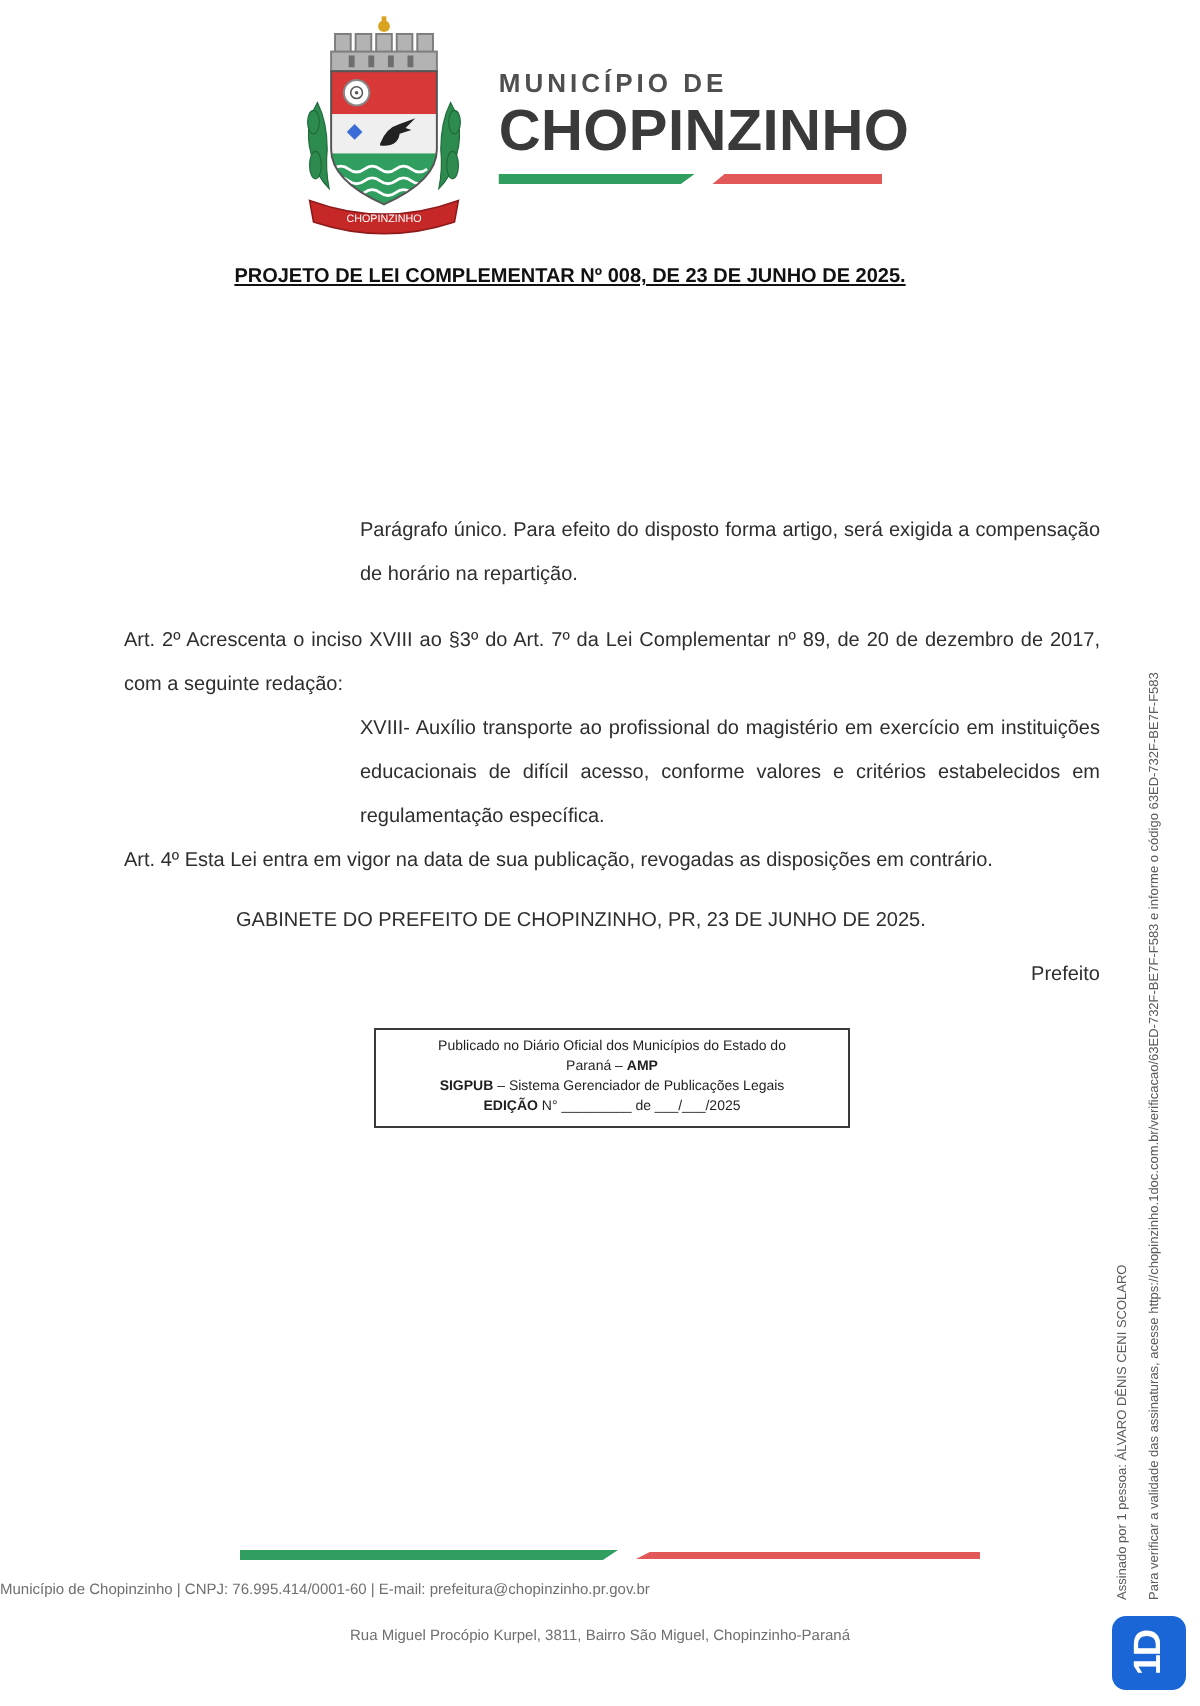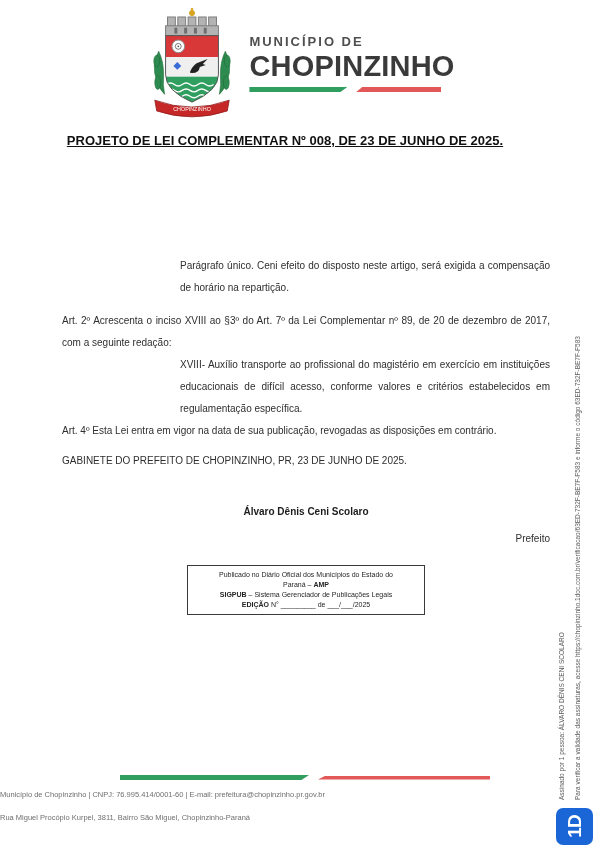--- a/index.html
+++ b/index.html
@@ -16,47 +16,47 @@
   .org-block { padding-top:28px; }
   .org-line1 { font-size:13px; font-weight:bold; letter-spacing:2px; color:#4f4f4f; }
   .org-line2 { font-size:29px; font-weight:bold; letter-spacing:0.2px; color:#3a3a3a; margin-top:1px; }
   .org-stripes { display:flex; gap:9px; margin-top:4px; width:192px; }
   .stripe { height:5px; }
   .stripe.green { flex:1.15; background:#2f9e5f; clip-path:polygon(0 0,100% 0,93% 100%,0 100%); }
   .stripe.red { flex:1; background:#e25757; clip-path:polygon(7% 0,100% 0,100% 100%,0 100%); }
 
   
   .doc-title { position:absolute; top:133px; left:0; right:30px; text-align:center;
-    font-size:13px; font-weight:bold; text-decoration:underline; color:#111; }
+    font-size:10px; font-weight:bold; text-decoration:underline; color:#111; }
   .ementa { position:absolute; top:163px; left:294px; width:263px;
     font-size:9.5px; line-height:13.6px; text-align:justify; color:#2e2e2e; }
 
   
   .content { position:absolute; top:255px; left:62px; width:488px;
     font-size:10px; line-height:22px; text-align:justify; color:#2e2e2e; }
   .content p.indent { margin-left:118px; }
   .content p.dots { margin-left:118px; text-align:left; overflow:hidden; white-space:nowrap; }
   .content p.art2 { margin-top:11px; }
   .content p.art3 { margin-top:10px; }
-  .gabinete { margin-top:8px; text-align:left; }
+  .gabinete { margin-top:8px; margin-left:56px; text-align:left; }
   .sig-name { margin-top:29px; text-align:center; font-weight:bold; color:#1c1c1c; }
   .sig-role { margin-top:5px; text-align:right; }
 
   .pub-box { width:238px; margin:15px auto 0; border:1px solid #3a3a3a;
     padding:4px 3px; font-size:7px; line-height:10px; text-align:center; color:#1f1f1f; }
   .pub-box b { font-weight:bold; }
 
   
   .footer { position:absolute; left:0; top:772px; width:600px; height:81px; }
   .f-stripe-green { position:absolute; left:120px; top:3px; width:189px; height:5px; background:#2f9e5f;
     clip-path:polygon(0 0,100% 0,96% 100%,0 100%); }
   .f-stripe-red { position:absolute; left:318px; top:4px; width:172px; height:3.5px; background:#e25757;
     clip-path:polygon(4% 0,100% 0,100% 100%,0 100%); }
   .f-line1 { position:absolute; top:18px; left:0; width:100%; text-align:left; font-size:7.5px; color:#6f6f6f; }
-  .f-line2 { position:absolute; top:41px; left:0; width:100%; font-size:7.5px; color:#6f6f6f; }
+  .f-line2 { position:absolute; top:41px; left:0; width:100%; text-align:center; font-size:7.5px; color:#6f6f6f; }
 
   
   .sig-strip { position:absolute; left:558px; top:800px; width:556px; height:34px;
     transform-origin:top left; transform:rotate(-90deg);
     font-size:6.5px; color:#5a5a5a; }
   .sig-strip .l1 { white-space:nowrap; margin-bottom:9px; }
   .sig-strip .l2 { white-space:nowrap; }
   .doc-logo { position:absolute; left:556px; top:808px; width:37px; height:37px;
     background:#1b66d6; border-radius:7px; display:flex; align-items:center; justify-content:center;
     color:#fff; font-weight:bold; font-size:19px; transform:rotate(-90deg); letter-spacing:-1px; }
@@ -131,26 +131,25 @@
       <div class="org-stripes">
         <div class="stripe green"></div>
         <div class="stripe red"></div>
       </div>
     </div>
   </div>
 
   <div class="doc-title">PROJETO DE LEI COMPLEMENTAR Nº 008, DE 23 DE JUNHO DE 2025.</div>
 
   <div class="content">
-    <p class="indent">Parágrafo único. Ceni efeito do disposto neste artigo, será exigida a compensação de horário na repartição.</p>
+    <p class="indent">Parágrafo único. Para efeito do disposto forma artigo, será exigida a compensação de horário na repartição.</p>
     <p class="art2">Art. 2º Acrescenta o inciso XVIII ao §3º do Art. 7º da  Lei Complementar nº 89, de 20 de dezembro de 2017, com a seguinte redação:</p>
     <p class="indent">XVIII- Auxílio transporte ao profissional do magistério em exercício em instituições educacionais de difícil acesso, conforme valores e critérios estabelecidos em regulamentação específica.</p>
     <p>Art. 4º Esta Lei entra em vigor na data de sua publicação, revogadas as disposições em contrário.</p>
     <p class="gabinete">GABINETE DO PREFEITO DE CHOPINZINHO, PR, 23 DE JUNHO DE 2025.</p>
-    <p class="sig-name">Álvaro Dênis Ceni Scolaro</p>
     <p class="sig-role">Prefeito</p>
 
     <div class="pub-box">
       <div>
         <span>Publicado no Diário Oficial dos Municípios do Estado do</span>
       </div>
       <div>
         <span>Paraná – </span><b>AMP</b>
       </div>
       <div>

